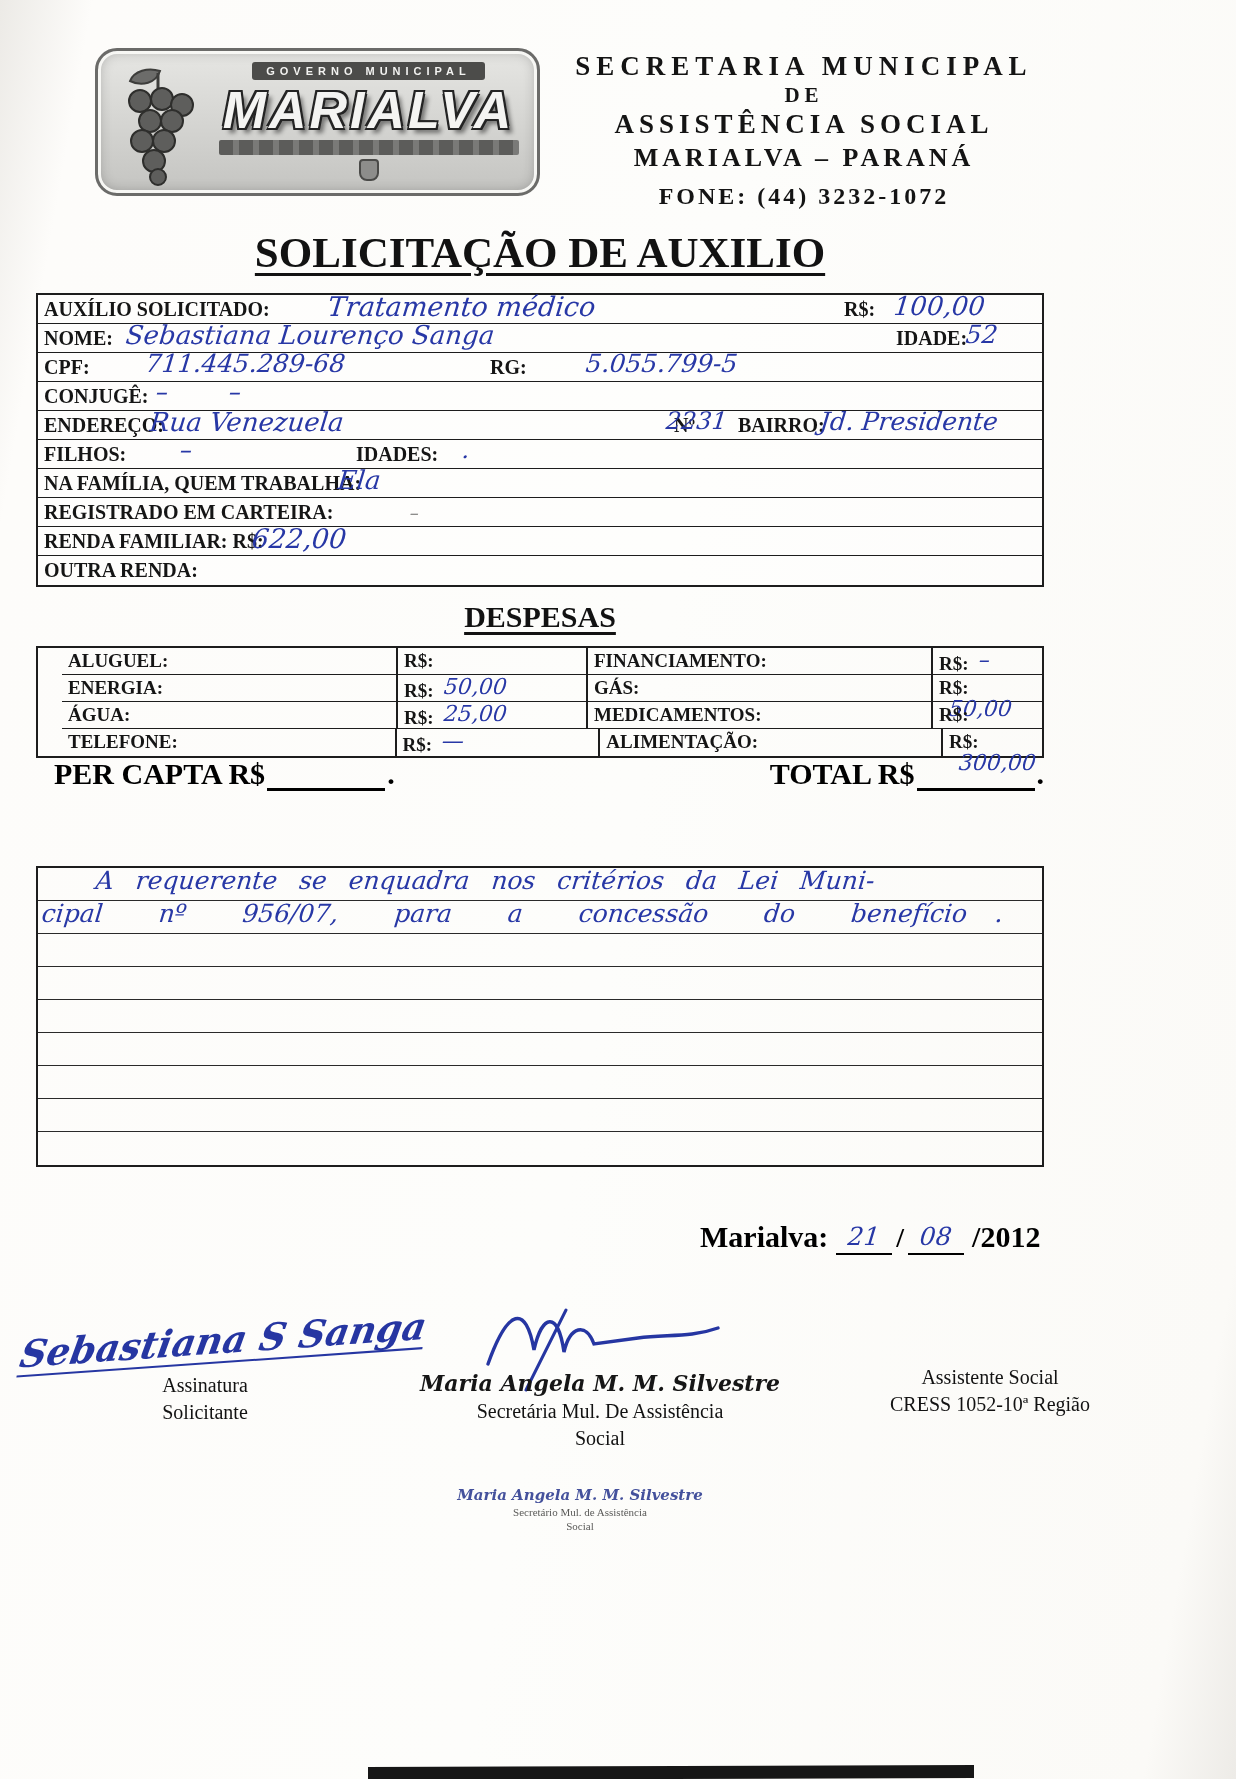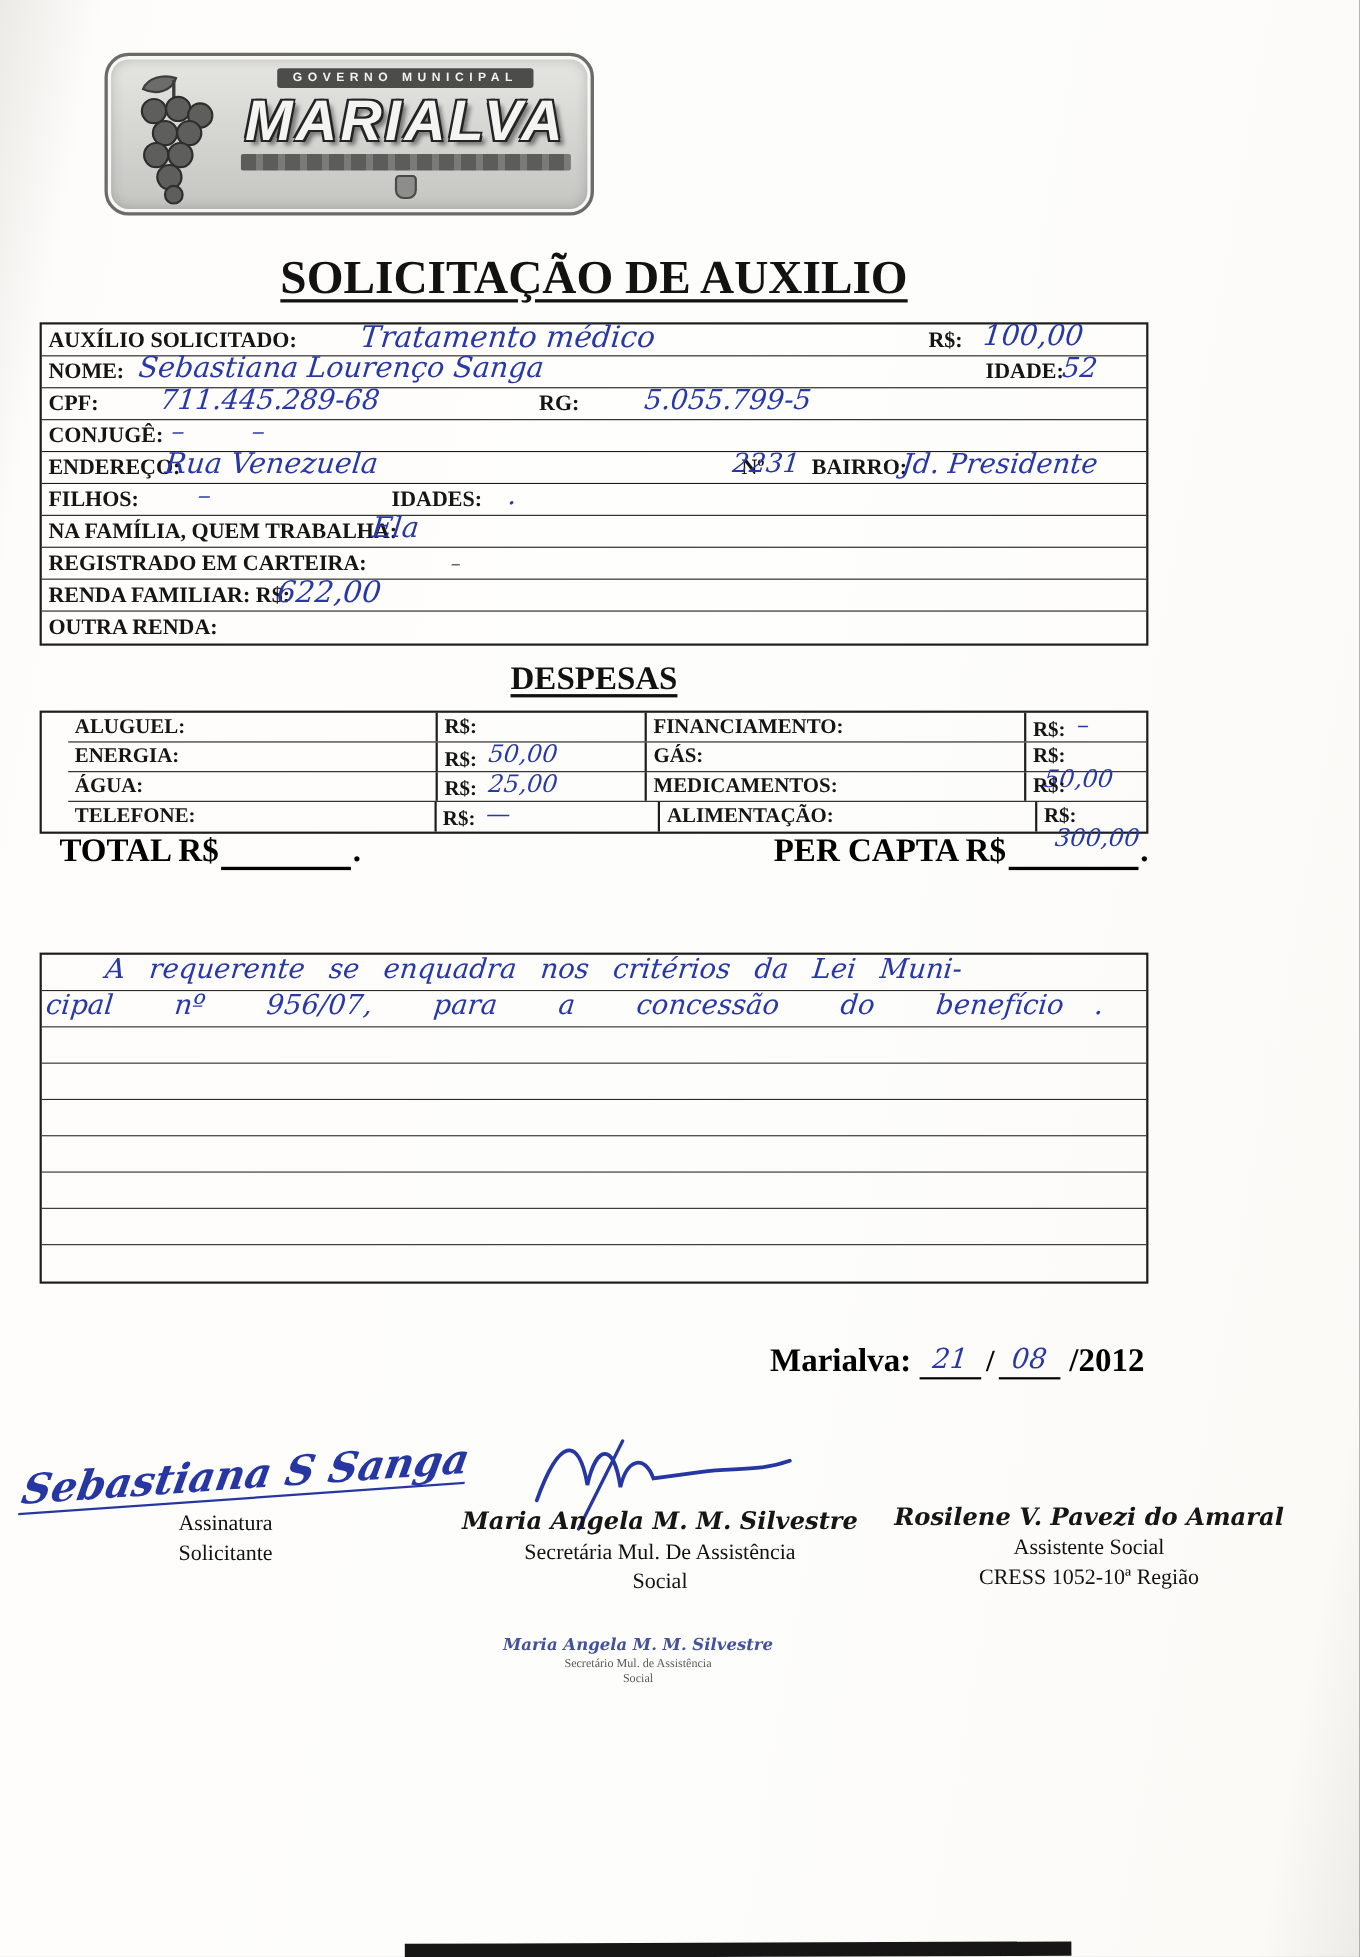--- a/index.html
+++ b/index.html
@@ -149,20 +149,27 @@
             <circle cx="50" cy="112" r="8"></circle>
         </g>
       </svg>
       <div class="logo-texts">
         <span class="logo-top">GOVERNO MUNICIPAL</span>
         <div class="logo-main">MARIALVA</div>
         <div class="logo-strip"></div>
         <div class="logo-emblem"></div>
       </div>
     </div>
+    <div class="org-block">
+      <div class="org-l1">SECRETARIA MUNICIPAL</div>
+      <div class="org-l2">DE</div>
+      <div class="org-l3">ASSISTÊNCIA SOCIAL</div>
+      <div class="org-l4">MARIALVA – PARANÁ</div>
+      <div class="org-l5">FONE: (44) 3232-1072</div>
+    </div>
   </div>
 
   <div class="doc-title">SOLICITAÇÃO DE AUXILIO</div>
 
   <div class="main-table">
     <div class="frow">
       <span class="lbl" style="left:6px">AUXÍLIO SOLICITADO:</span>
       <span class="hw" style="left:290px; font-size:27px">Tratamento médico</span>
       <span class="lbl" style="left:806px">R$:</span>
       <span class="hw" style="left:856px; font-size:26px">100,00</span>
@@ -239,24 +246,24 @@
     <div class="drow">
       <div class="dcell dc1"><span class="lbl">TELEFONE:</span></div>
       <div class="dcell dc2"><span class="lbl">R$:</span><span class="hw">—</span></div>
       <div class="dcell dc3"><span class="lbl">ALIMENTAÇÃO:</span></div>
       <div class="dcell dc4"><span class="lbl">R$:</span><span class="hw">300,00</span></div>
     </div>
   </div>
 
   <div class="totals-row">
     <span>
-      <span>TOTAL R$</span><span class="blank-underline"></span><span>.</span>
+      <span>PER CAPTA R$</span><span class="blank-underline"></span><span>.</span>
     </span>
     <span>
-      <span>PER CAPTA R$</span><span class="blank-underline"></span><span>.</span>
+      <span>TOTAL R$</span><span class="blank-underline"></span><span>.</span>
     </span>
   </div>
 
 
   <div class="parecer-box">
     <div class="prow">
       <span class="hw" style="left:58px">A requerente se enquadra nos critérios da Lei Muni-</span>
     </div>
     <div class="prow">
       <span class="hw" style="left:4px; word-spacing:20px">cipal  nº  956/07,  para  a  concessão  do  benefício .</span>
@@ -286,21 +293,20 @@
       <svg class="sig-svg" width="260" height="92" viewBox="0 0 260 92">
         <path d="M18,64 C38,8 56,4 64,50 C72,14 88,10 94,52 C100,26 116,22 124,44 L168,38 C196,34 220,38 248,28" fill="none" stroke="#2636a2" stroke-width="3.4" stroke-linecap="round"></path>
         <path d="M96,10 L56,90" fill="none" stroke="#2636a2" stroke-width="3" stroke-linecap="round"></path>
       </svg>
       <div class="sig-name">Maria Angela M. M. Silvestre</div>
       <div class="sig-sub">Secretária Mul. De Assistência</div>
       <div class="sig-sub">Social</div>
     </div>
     <div class="sign-col sc3">
       <div class="sig-space"></div>
-      <div class="sig-name">Rosilene V. Pavezi do Amaral</div>
       <div class="sig-sub">Assistente Social</div>
       <div class="sig-sub">CRESS 1052-10ª Região</div>
     </div>
   </div>
 
   <div class="stamp">
     <div class="stamp-name">Maria Angela M. M. Silvestre</div>
     <div class="stamp-sub">Secretário Mul. de Assistência</div>
     <div class="stamp-sub">Social</div>
   </div>

